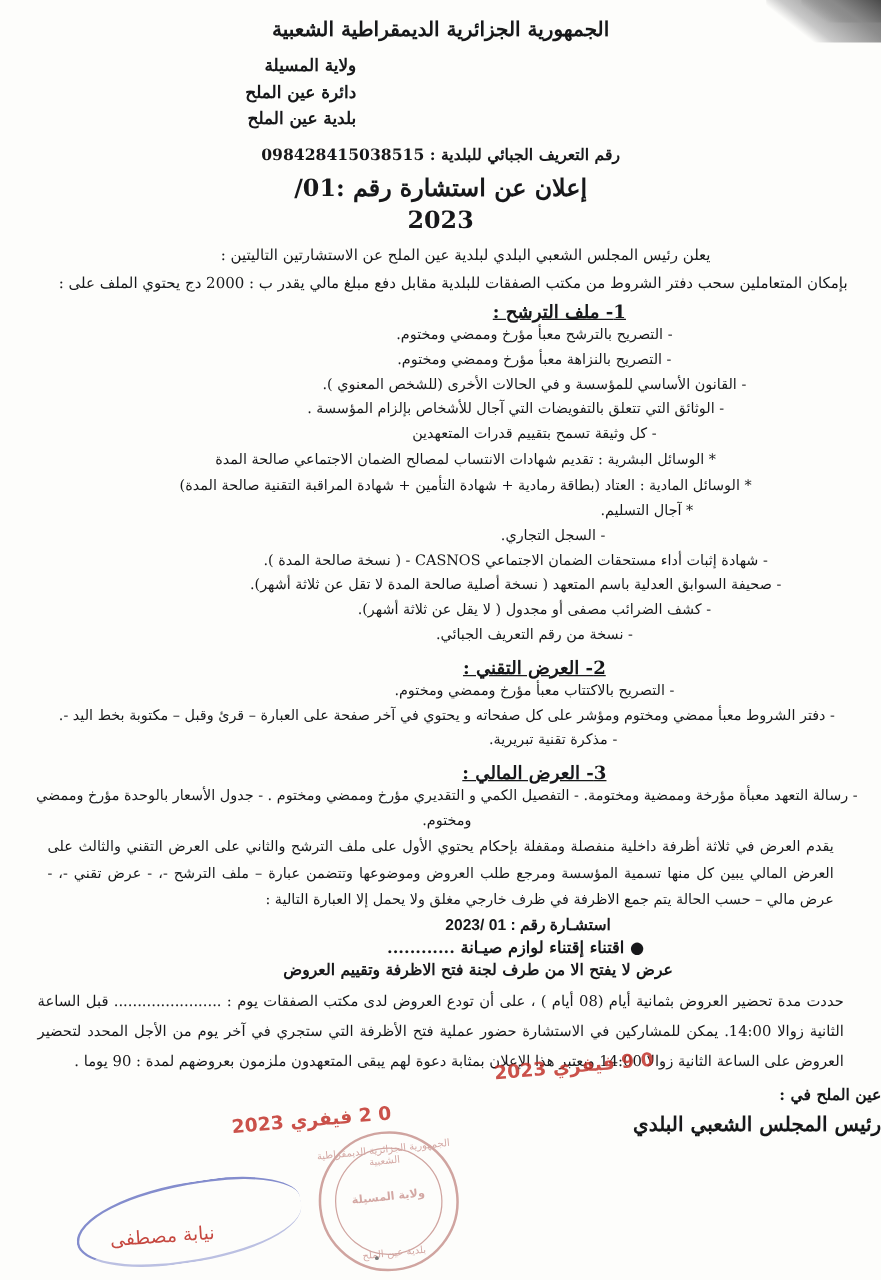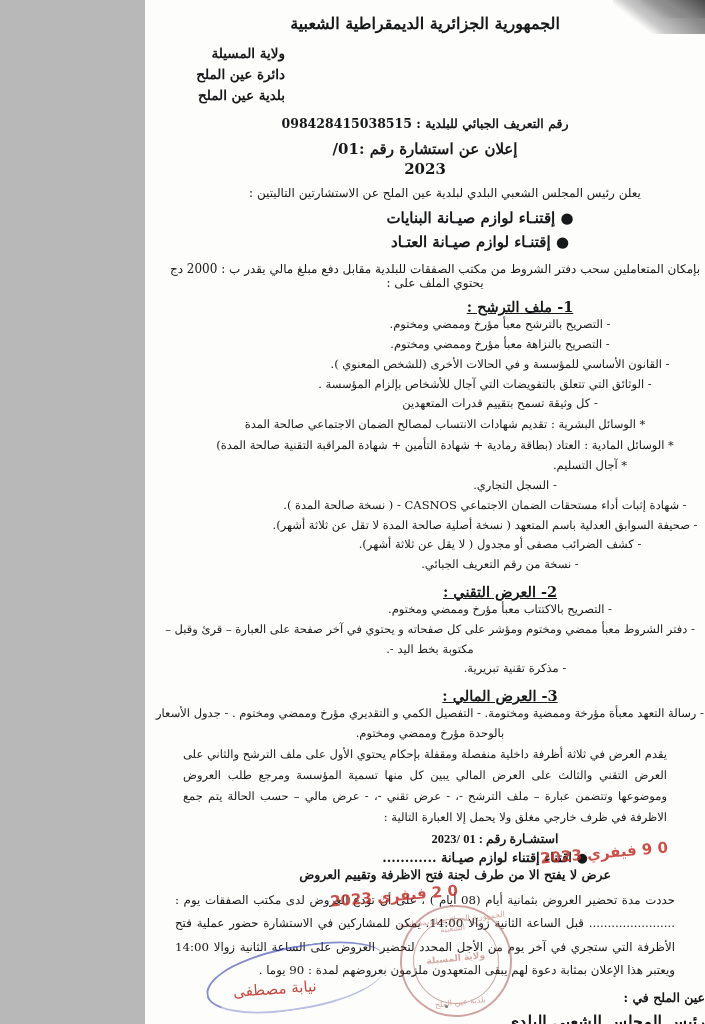--- a/index.html
+++ b/index.html
@@ -3,21 +3,21 @@
 <meta charset="utf-8">
 <title>إعلان عن استشارة</title>
 <style>
   html, body {
     margin: 0;
     padding: 0;
     background: #b8b8b8;
   }
   .page {
     position: relative;
-    width: 560px;
+    width: 705px;
     height: 1024px;
     background: #fdfdfb;
     overflow: hidden;
     font-family: "DejaVu Sans", sans-serif;
     color: #17181a;
     direction: rtl;
   }
   
   .corner-fold {
     position: absolute;
@@ -60,21 +60,21 @@
     text-align: center;
     font-size: 12.5px;
     font-weight: bold;
     font-family: "DejaVu Serif", serif;
   }
   .announce {
     margin-top: 8px;
     text-align: center;
     font-family: "DejaVu Serif", serif;
     font-weight: bold;
-    font-size: 15px;
+    font-size: 19px;
     line-height: 1.35;
     padding-left: 60px;
     padding-right: 60px;
   }
   .intro {
     margin-top: 7px;
     text-align: center;
     font-size: 12px;
     font-family: "DejaVu Serif", serif;
     padding-left: 40px;
@@ -129,21 +129,21 @@
   .just {
     font-size: 11.5px;
     font-family: "DejaVu Serif", serif;
     line-height: 1.85;
     text-align: justify;
     padding: 0 38px 0 38px;
   }
   .consult-ref {
     margin-top: 2px;
     text-align: center;
-    font-family: Liberation Serif, serif;
+    font-family: Liberation Sans, sans-serif;
     font-size: 12.5px;
     font-weight: bold;
     padding-left: 140px;
   }
   .obj-line {
     text-align: center;
     font-family: "DejaVu Serif", serif;
     font-weight: bold;
     font-size: 13px;
     padding-left: 120px;
@@ -281,24 +281,20 @@
 
   <div class="fiscal-line">رقم التعريف الجبائي للبلدية : 098428415038515</div>
 
   <div class="announce">
     <span>إعلان عن استشارة رقم :01/</span><br>
     <span>2023</span>
   </div>
 
   <div class="intro">يعلن رئيس المجلس الشعبي البلدي لبلدية عين الملح عن الاستشارتين التاليتين :</div>
 
-  <div class="bullets">
-    <div>● إقتنـاء لوازم صيـانة البنايات</div>
-    <div>● إقتنـاء لوازم صيـانة العتـاد</div>
-  </div>
 
   <div class="para">بإمكان المتعاملين سحب دفتر الشروط من مكتب الصفقات للبلدية مقابل دفع مبلغ مالي يقدر ب : 2000 دج يحتوي الملف على :</div>
 
   <div class="section-head">1- ملف الترشح :</div>
   <div>
     <div class="item ind2">- التصريح بالترشح معبأ مؤرخ وممضي ومختوم.</div>
     <div class="item ind2">- التصريح بالنزاهة معبأ مؤرخ وممضي ومختوم.</div>
     <div class="item ind2">- القانون الأساسي للمؤسسة و في الحالات الأخرى (للشخص المعنوي ).</div>
     <div class="item ind1">- الوثائق التي تتعلق بالتفويضات التي آجال للأشخاص بإلزام المؤسسة .</div>
     <div class="item ind2">- كل وثيقة تسمح بتقييم قدرات المتعهدين</div>

